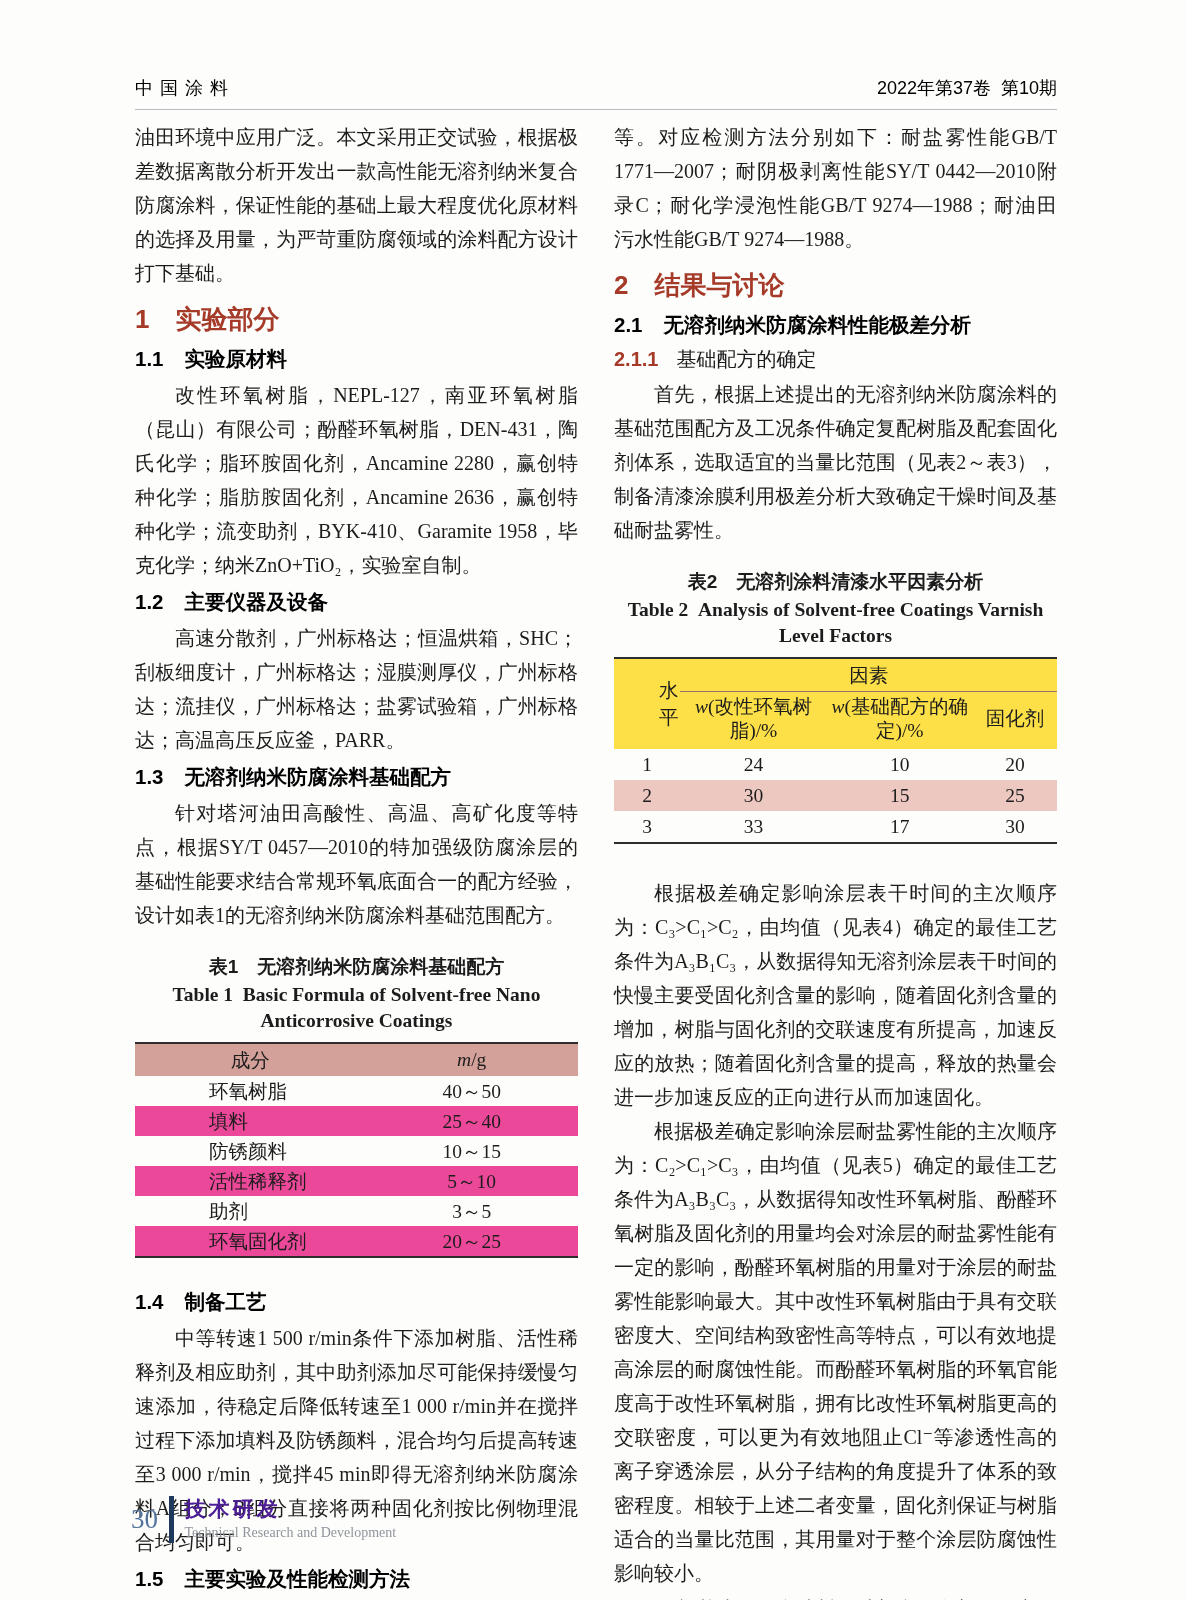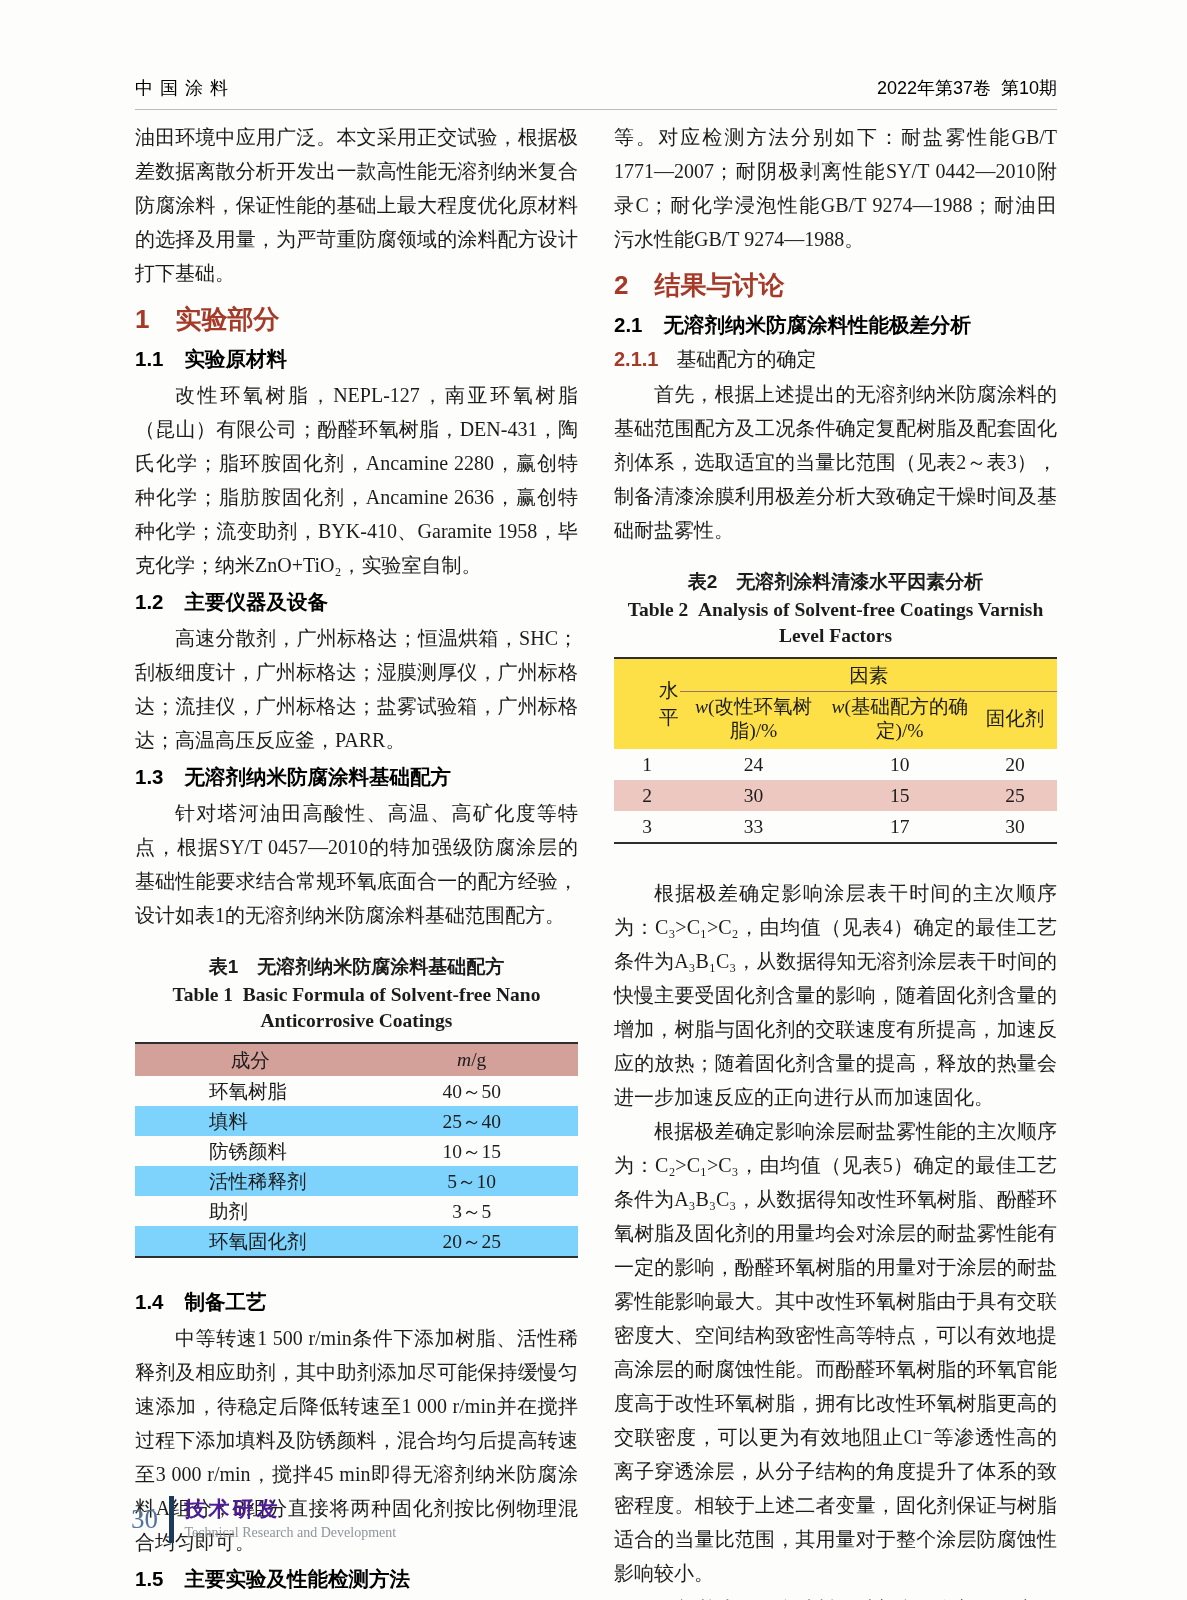--- a/index.html
+++ b/index.html
@@ -74,21 +74,21 @@
   }
   table.datatbl{
     width:100%;border-collapse:collapse;
     border-top:2px solid #2e2e2e;border-bottom:2px solid #2e2e2e;
     font-size:19.5px;
   }
   table.datatbl th{font-weight:normal;}
   .t1 thead th{background:#d4a19a;height:30px;text-align:center;font-family:Liberation Serif, serif;}
   .t1 tbody td{height:28px;text-align:center;}
   .t1 tbody td.name{text-align:left;padding-left:74px;}
-  .t1 tr.alt td{background:#7dd3fc;}
+  .t1 tr.alt td{background:#ec4899;}
   .t2 thead th{background:#fde047;text-align:center;}
   .t2 th.factors{height:30px;border-bottom:1px solid #96716a;}
   .t2 th.sub{line-height:24px;padding:3px 2px 6px 2px;}
   .t2 tbody td{height:29px;text-align:center;}
   .t2 tr.alt td{background:#ecc8c1;}
   .c-level{width:15%;padding-left:44px;}.c-f1{width:33%;}.c-f2{width:33%;}.c-f3{width:19%;}
   
   .footer{
     position:absolute;left:131px;top:1496px;
     display:flex;align-items:center;

